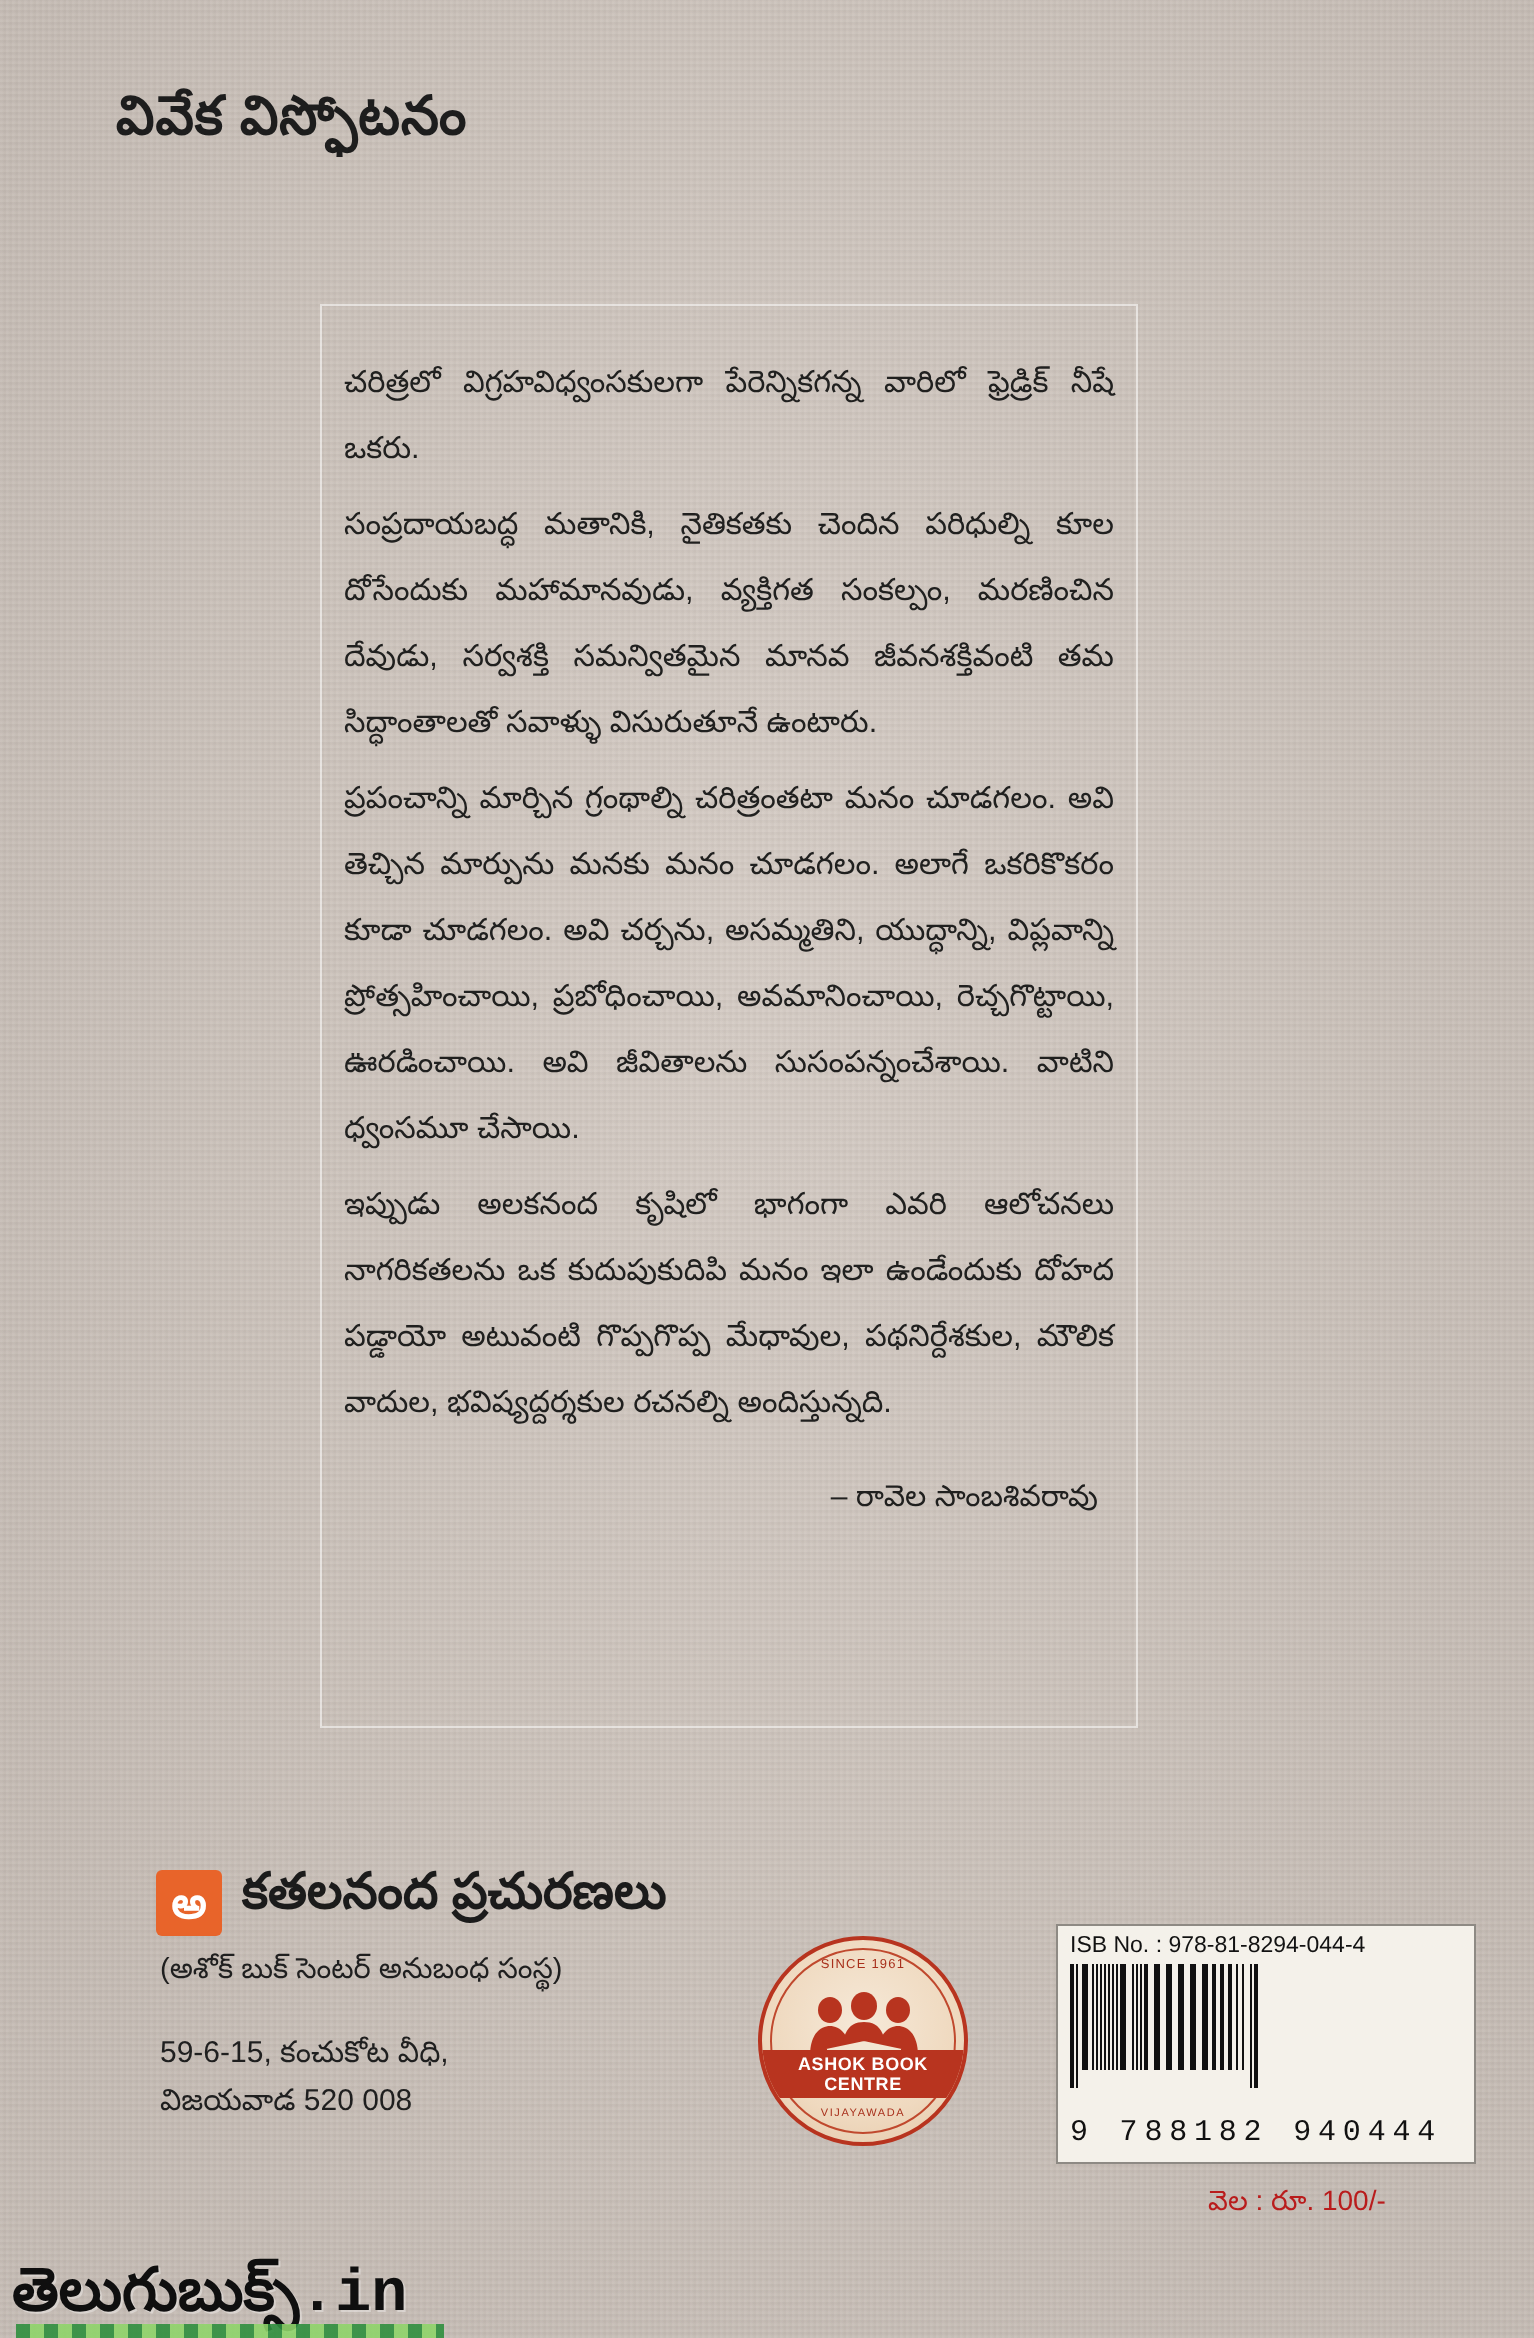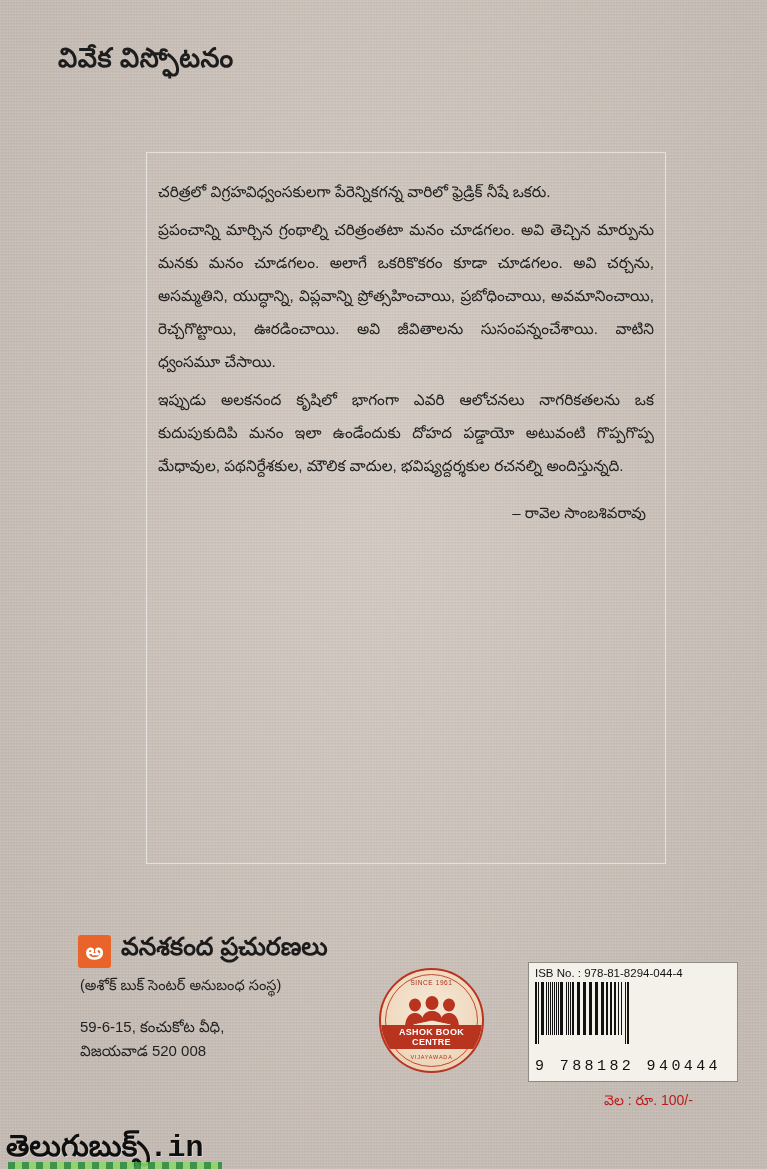--- a/index.html
+++ b/index.html
@@ -39,23 +39,23 @@
     font-weight: bold;
     color: #1d1d1d;
     letter-spacing: 0.5px;
     line-height: 1.2;
     white-space: nowrap;
   }
 
   
   .blurb-frame {
     position: absolute;
-    left: 146px;
+    left: 160px;
     top: 152px;
-    width: 520px;
+    width: 409px;
     height: 712px;
     border: 1px solid rgba(255,255,255,0.55);
     box-sizing: border-box;
     padding-left: 12px;
   }
   .blurb-inner {
     position: absolute;
     left: 11px;
     top: 22px;
     right: 11px;
@@ -268,30 +268,31 @@
 
 <div class="cover">
 
   <div class="paper-texture"></div>
 
   <div class="book-title">వివేక విస్ఫోటనం</div>
 
   <div class="blurb-frame">
     <div class="blurb-inner">
       <p class="blurb-p">చరిత్రలో విగ్రహవిధ్వంసకులగా పేరెన్నికగన్న వారిలో ఫ్రెడ్రిక్ నీషే ఒకరు.</p>
+      <p class="blurb-p">సంప్రదాయబద్ధ మతానికి, నైతికతకు చెందిన పరిధుల్ని కూల దోసేందుకు మహామానవుడు, వ్యక్తిగత సంకల్పం, మరణించిన దేవుడు, సర్వశక్తి సమన్వితమైన మానవ జీవనశక్తివంటి తమ సిద్ధాంతాలతో సవాళ్ళు విసురుతూనే ఉంటారు.</p>
       <p class="blurb-p">ప్రపంచాన్ని మార్చిన గ్రంథాల్ని చరిత్రంతటా మనం చూడగలం. అవి తెచ్చిన మార్పును మనకు మనం చూడగలం. అలాగే ఒకరికొకరం కూడా చూడగలం. అవి చర్చను, అసమ్మతిని, యుద్ధాన్ని, విప్లవాన్ని ప్రోత్సహించాయి, ప్రబోధించాయి, అవమానించాయి, రెచ్చగొట్టాయి, ఊరడించాయి. అవి జీవితాలను సుసంపన్నంచేశాయి. వాటిని ధ్వంసమూ చేసాయి.</p>
       <p class="blurb-p last">ఇప్పుడు అలకనంద కృషిలో భాగంగా ఎవరి ఆలోచనలు నాగరికతలను ఒక కుదుపుకుదిపి మనం ఇలా ఉండేందుకు దోహద పడ్డాయో అటువంటి గొప్పగొప్ప మేధావుల, పథనిర్దేశకుల, మౌలిక వాదుల, భవిష్యద్దర్శకుల రచనల్ని అందిస్తున్నది.</p>
       <div class="blurb-author">– రావెల సాంబశివరావు</div>
     </div>
   </div>
 
   <div class="publisher-block">
     <div class="publisher-head">
       <div class="logo-mark">అ</div>
-      <div class="publisher-name">వనశకంద ప్రచురణలు</div>
+      <div class="publisher-name">కతలనంద ప్రచురణలు</div>
     </div>
     <div class="publisher-sub">(అశోక్ బుక్ సెంటర్ అనుబంధ సంస్థ)</div>
     <div class="publisher-addr">
       <div>59-6-15, కంచుకోట వీధి,</div>
       <div>విజయవాడ  520 008</div>
     </div>
   </div>
 
   <div class="seal">
     <div class="seal-ring"></div>

